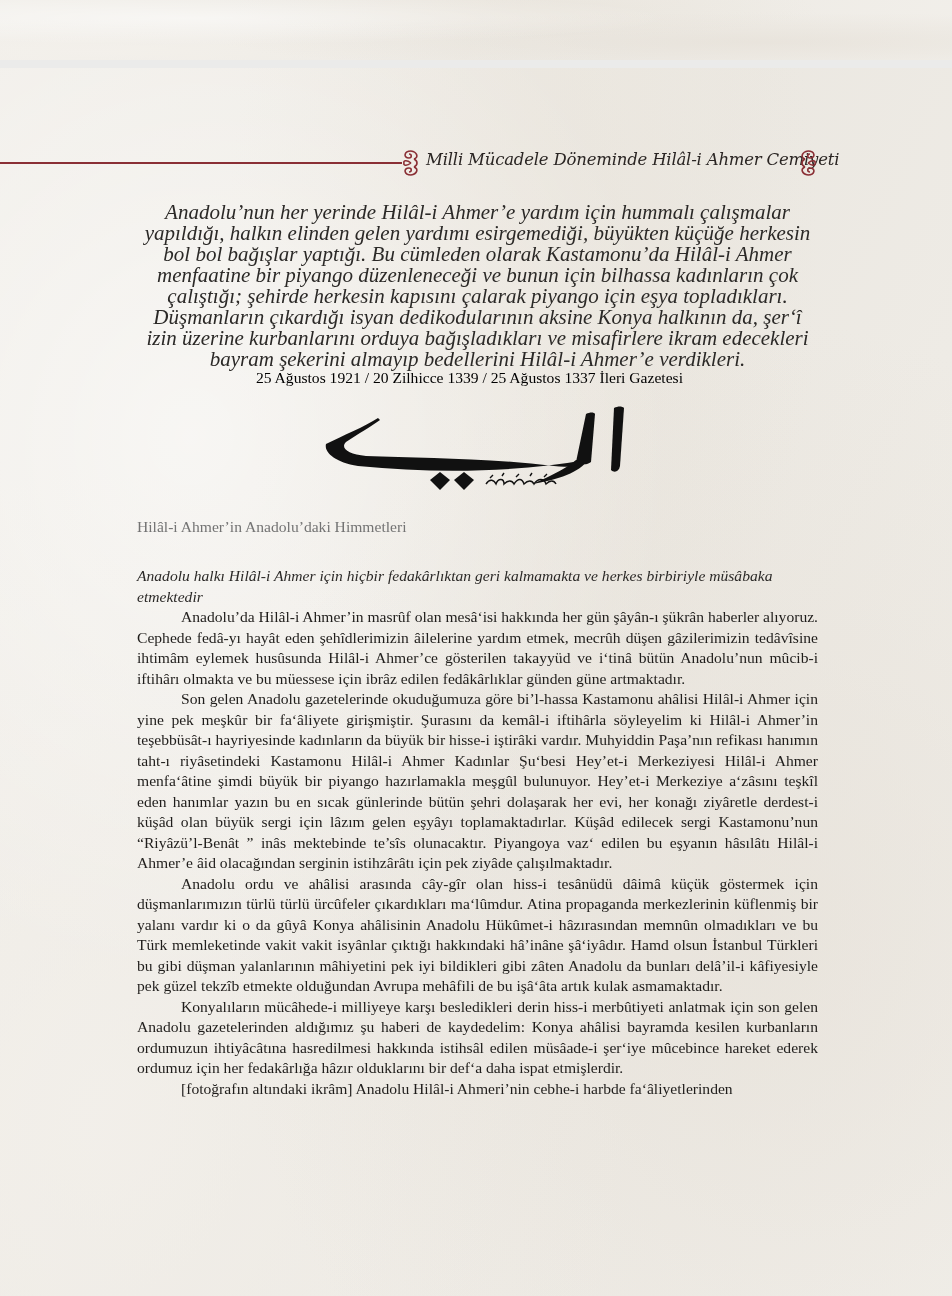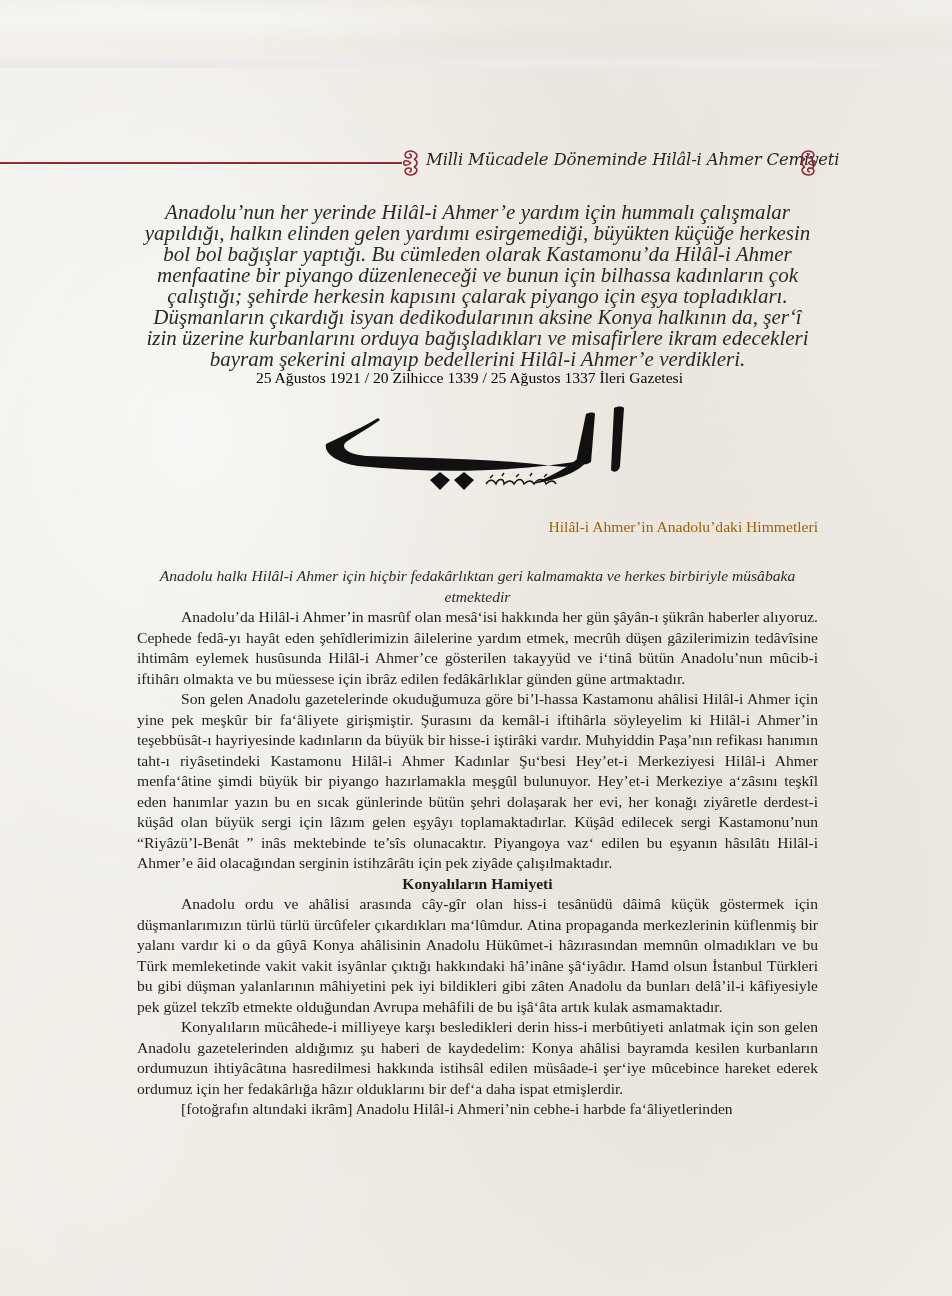--- a/index.html
+++ b/index.html
@@ -43,25 +43,25 @@
   .intro {
     top:202px; text-align:center; font-style:italic;
     font-size:21px; line-height:21px; color:#2b2927;
   }
   .dateline {
     position:absolute; top:368px; left:129px; width:681px; text-align:center;
     font-size:15.6px; line-height:20px; color:#000000;
   }
   .masthead { position:absolute; left:318px; top:400px; width:320px; height:100px; }
   .headline {
-    position:absolute; top:517px; left:137px; width:681px; text-align:right;
-    font-size:15.6px; line-height:20px; color:#a16207;
+    position:absolute; top:517px; left:137px; width:681px; text-align:left;
+    font-size:15.6px; line-height:20px; color:#737373;
   }
   .subhead {
-    position:absolute; top:566px; left:137px; width:681px; text-align:center;
+    position:absolute; top:566px; left:137px; width:681px; 
     font-style:italic; font-size:15.6px; line-height:20.5px; color:#2b2927;
   }
   .body-text {
     position:absolute; top:607px; left:137px; width:681px;
     font-size:15.6px; line-height:20.5px; color:#1f1d1b;
   }
   .body-text p { margin:0; text-align:justify; text-indent:44px; hyphens:manual; }
   .body-text h3 {
     margin:0; text-align:center; font-weight:bold; font-size:15.6px; line-height:20.5px;
   }
@@ -121,17 +121,16 @@
   </g>
 </svg>
 
 <div class="headline">Hilâl-i Ahmer’in Anadolu’daki Himmetleri</div>
 
 <div class="subhead">Anadolu halkı Hilâl-i Ahmer için hiçbir fedakârlıktan geri kalmamakta ve herkes birbiriyle müsâbaka etmektedir</div>
 
 <div class="body-text">
   <p>Anadolu’da Hilâl-i Ahmer’in masrûf olan mesâ‘isi hakkında her gün şâyân-ı şükrân haber­ler alıyoruz. Cephede fedâ-yı hayât eden şehîdlerimizin âilelerine yardım etmek, mecrûh düşen gâzilerimizin tedâvîsine ihtimâm eylemek husûsunda Hilâl-i Ahmer’ce gösterilen takayyüd ve i‘tinâ bütün Anadolu’nun mûcib-i iftihârı olmakta ve bu müessese için ibrâz edilen fedâkârlıklar günden güne artmaktadır.</p>
   <p>Son gelen Anadolu gazetelerinde okuduğumuza göre bi’l-hassa Kastamonu ahâlisi Hilâl-i Ahmer için yine pek meşkûr bir fa‘âliyete girişmiştir. Şurasını da kemâl-i iftihârla söyleyelim ki Hilâl-i Ahmer’in teşebbüsât-ı hayriyesinde kadınların da büyük bir hisse-i iştirâki vardır. Muh­yiddin Paşa’nın refikası hanımın taht-ı riyâsetindeki Kastamonu Hilâl-i Ahmer Kadınlar Şu‘besi Hey’et-i Merkeziyesi Hilâl-i Ahmer menfa‘âtine şimdi büyük bir piyango hazırlamakla meşgûl bulunuyor. Hey’et-i Merkeziye a‘zâsını teşkîl eden hanımlar yazın bu en sıcak günlerinde bütün şehri dolaşarak her evi, her konağı ziyâretle derdest-i küşâd olan büyük sergi için lâzım gelen eşyâyı toplamaktadırlar. Küşâd edilecek sergi Kastamonu’nun “Riyâzü’l-Benât ” inâs mektebin­de te’sîs olunacaktır. Piyangoya vaz‘ edilen bu eşyanın hâsılâtı Hilâl-i Ahmer’e âid olacağından serginin istihzârâtı için pek ziyâde çalışılmaktadır.</p>
-  <h3>Konyalıların Hamiyeti</h3>
   <p>Anadolu ordu ve ahâlisi arasında cây-gîr olan hiss-i tesânüdü dâimâ küçük göstermek için düşmanlarımızın türlü türlü ürcûfeler çıkardıkları ma‘lûmdur. Atina propaganda merkezleri­nin küflenmiş bir yalanı vardır ki o da gûyâ Konya ahâlisinin Anadolu Hükûmet-i hâzırasından memnûn olmadıkları ve bu Türk memleketinde vakit vakit isyânlar çıktığı hakkındaki hâ’inâne şâ‘iyâdır. Hamd olsun İstanbul Türkleri bu gibi düşman yalanlarının mâhiyetini pek iyi bildikleri gibi zâten Anadolu da bunları delâ’il-i kâfiyesiyle pek güzel tekzîb etmekte olduğundan Avrupa mehâfili de bu işâ‘âta artık kulak asmamaktadır.</p>
   <p>Konyalıların mücâhede-i milliyeye karşı besledikleri derin hiss-i merbûtiyeti anlatmak için son gelen Anadolu gazetelerinden aldığımız şu haberi de kaydedelim: Konya ahâlisi bayram­da kesilen kurbanların ordumuzun ihtiyâcâtına hasredilmesi hakkında istihsâl edilen müsâade-i şer‘iye mûcebince hareket ederek ordumuz için her fedakârlığa hâzır olduklarını bir def‘a daha ispat etmişlerdir.</p>
   <p>[fotoğrafın altındaki ikrâm] Anadolu Hilâl-i Ahmeri’nin cebhe-i harbde fa‘âliyetlerinden</p>
 </div>
 
 </body></html>

